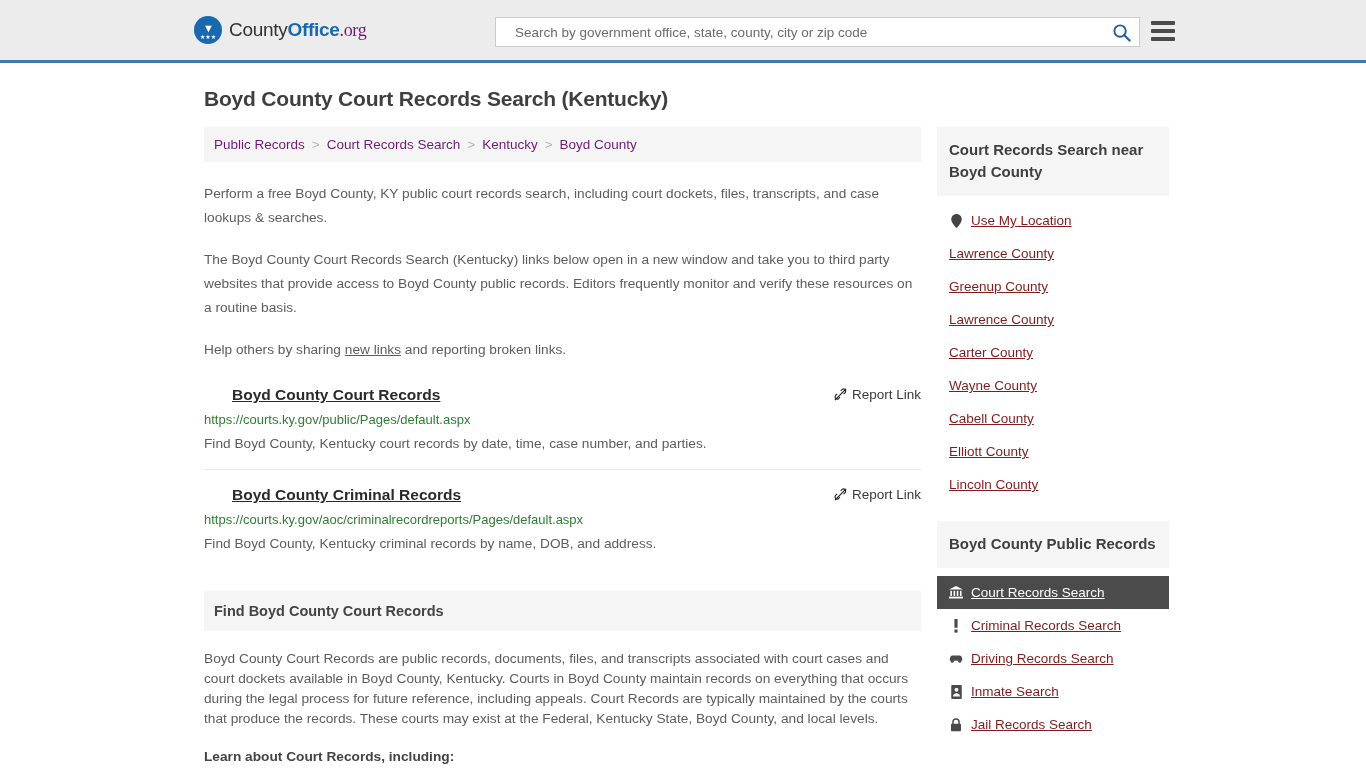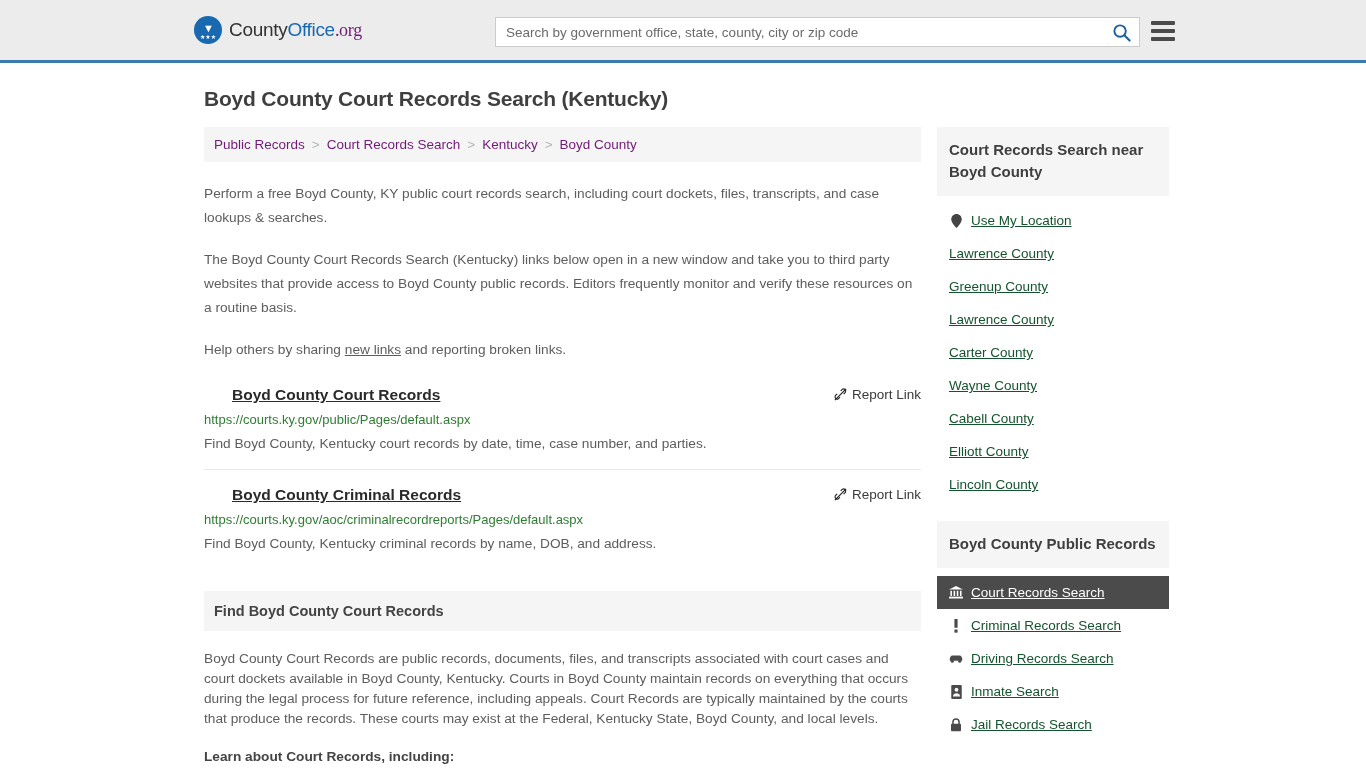--- a/index.html
+++ b/index.html
@@ -53,42 +53,42 @@
     font-size: 6px;
     line-height: 1;
     letter-spacing: 0px;
   }
   .brand-text {
     font-size: 19px;
     letter-spacing: -0.3px;
     white-space: nowrap;
   }
   .brand-text .b1 { color: #333333; }
-  .brand-text .b2 { color: #1869b0; font-weight: normal; }
+  .brand-text .b2 { color: #1869b0; font-weight: bold; }
   .brand-text .b3 { color: #701a75; font-size: 18px; font-family: Liberation Serif, serif; }
 
   .search-wrap {
     position: absolute;
     left: 495px;
     top: 17px;
     width: 645px;
     height: 30px;
     background: #ffffff;
     border: 1px solid #cccccc;
     display: flex;
     align-items: center;
   }
   .search-input {
     flex: 1;
     border: 0;
     outline: none;
     font-family: "Liberation Sans", sans-serif;
     font-size: 13.5px;
     color: #444444;
-    padding: 0 10px;
+    padding: 0 19px;
     background: transparent;
   }
   .search-input::placeholder { color: #6b6b6b; }
   .search-btn {
     width: 36px; height: 28px;
     border: 0; background: transparent;
     cursor: pointer;
     display: flex; align-items: center; justify-content: center;
     padding: 0;
   }
@@ -246,21 +246,21 @@
   }
   .side-list { padding-top: 8px; }
   .side-item {
     display: flex;
     align-items: center;
     gap: 8px;
     padding: 9px 12px;
     font-size: 13.5px;
   }
   .side-item a {
-    color: #14532d;
+    color: #7f1d1d;
     text-decoration: underline;
   }
   .side-item .ico {
     width: 14px; height: 14px;
     flex: 0 0 14px;
     display: flex; align-items: center; justify-content: center;
     color: #4a4a4a;
   }
   .side-item.plain { padding-left: 12px; }
   .side-item.active {

